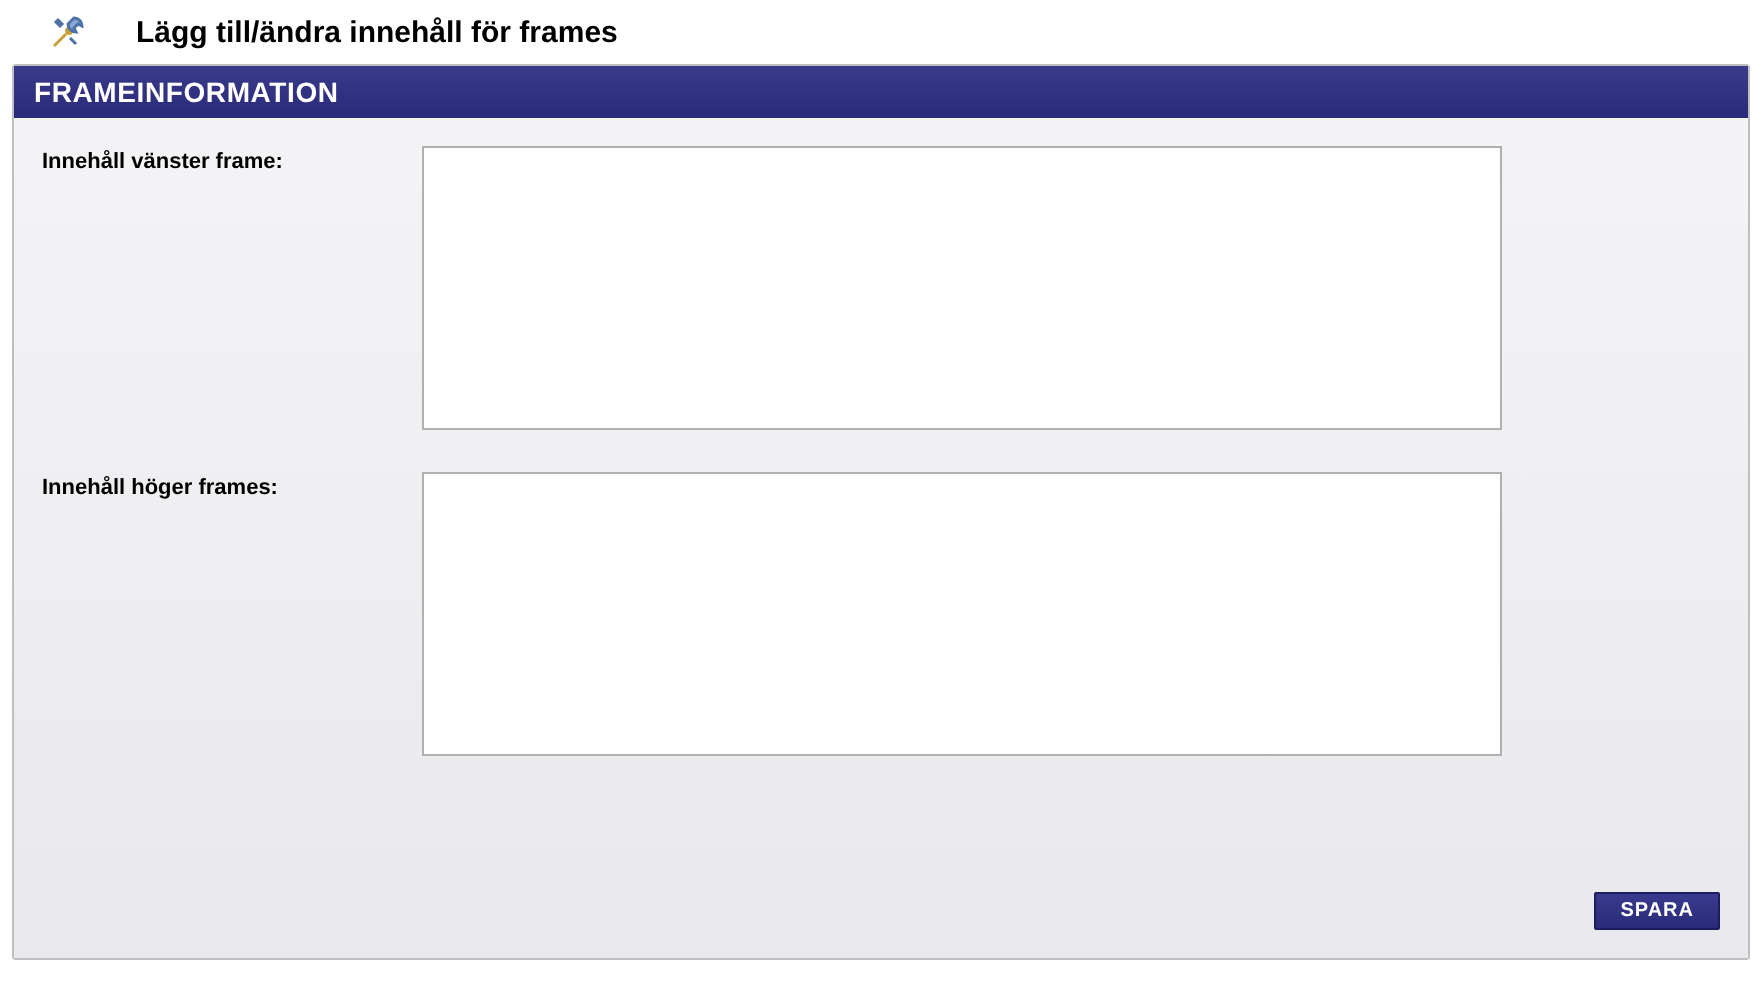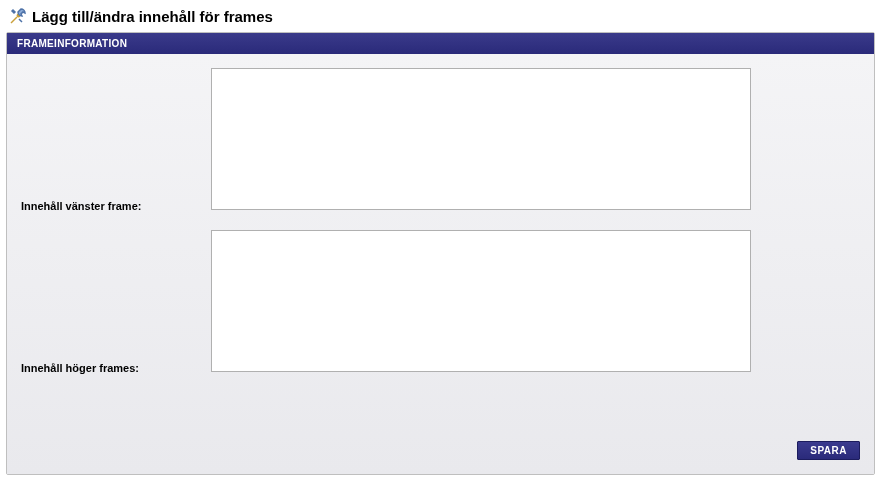--- a/index.html
+++ b/index.html
@@ -11,22 +11,22 @@
     font-size: 11px;
     color: #000;
     width: 881px;
   }
   .page {
     width: 881px;
   }
   .header {
     display: flex;
     align-items: center;
-    padding: 6px 8px 6px 8px;
-    gap: 4px;
+    padding: 6px 8px 6px 24px;
+    gap: 24px;
   }
   .header .icon {
     width: 20px;
     height: 20px;
     flex: 0 0 20px;
     display: flex;
     align-items: center;
     justify-content: center;
   }
   .header h1 {
@@ -37,33 +37,33 @@
   }
   .panel {
     margin: 0 6px 6px 6px;
     border: 1px solid #bfbfbf;
     border-radius: 2px;
   }
   .panel-header {
     background: linear-gradient(#3a3a8a, #2a2a7a);
     color: #fff;
     font-weight: bold;
-    font-size: 10px;
+    font-size: 14px;
     padding: 5px 10px;
     letter-spacing: 0.3px;
   }
   .panel-body {
     background: linear-gradient(#f4f4f6, #e9e9ed);
     padding: 14px 14px 10px 14px;
     min-height: 420px;
     position: relative;
   }
   .form-row {
     display: flex;
-    align-items: flex-end;
+    align-items: flex-start;
     margin-bottom: 18px;
   }
   .form-label {
     width: 190px;
     flex: 0 0 190px;
     font-weight: bold;
     font-size: 11px;
     padding-top: 2px;
   }
   .form-control {

